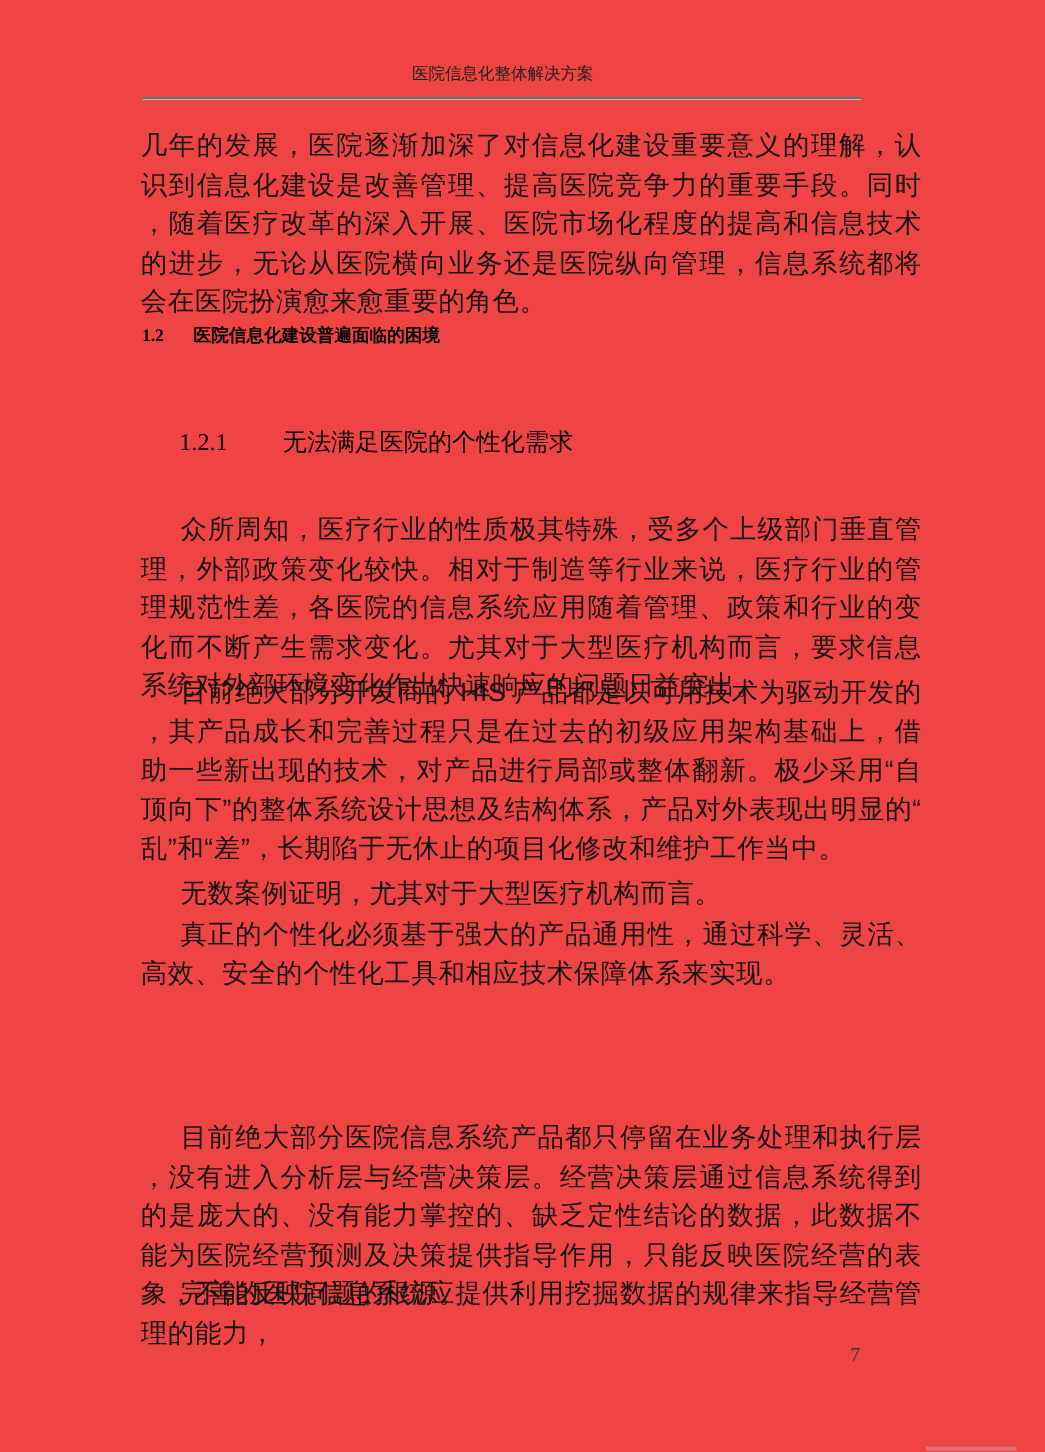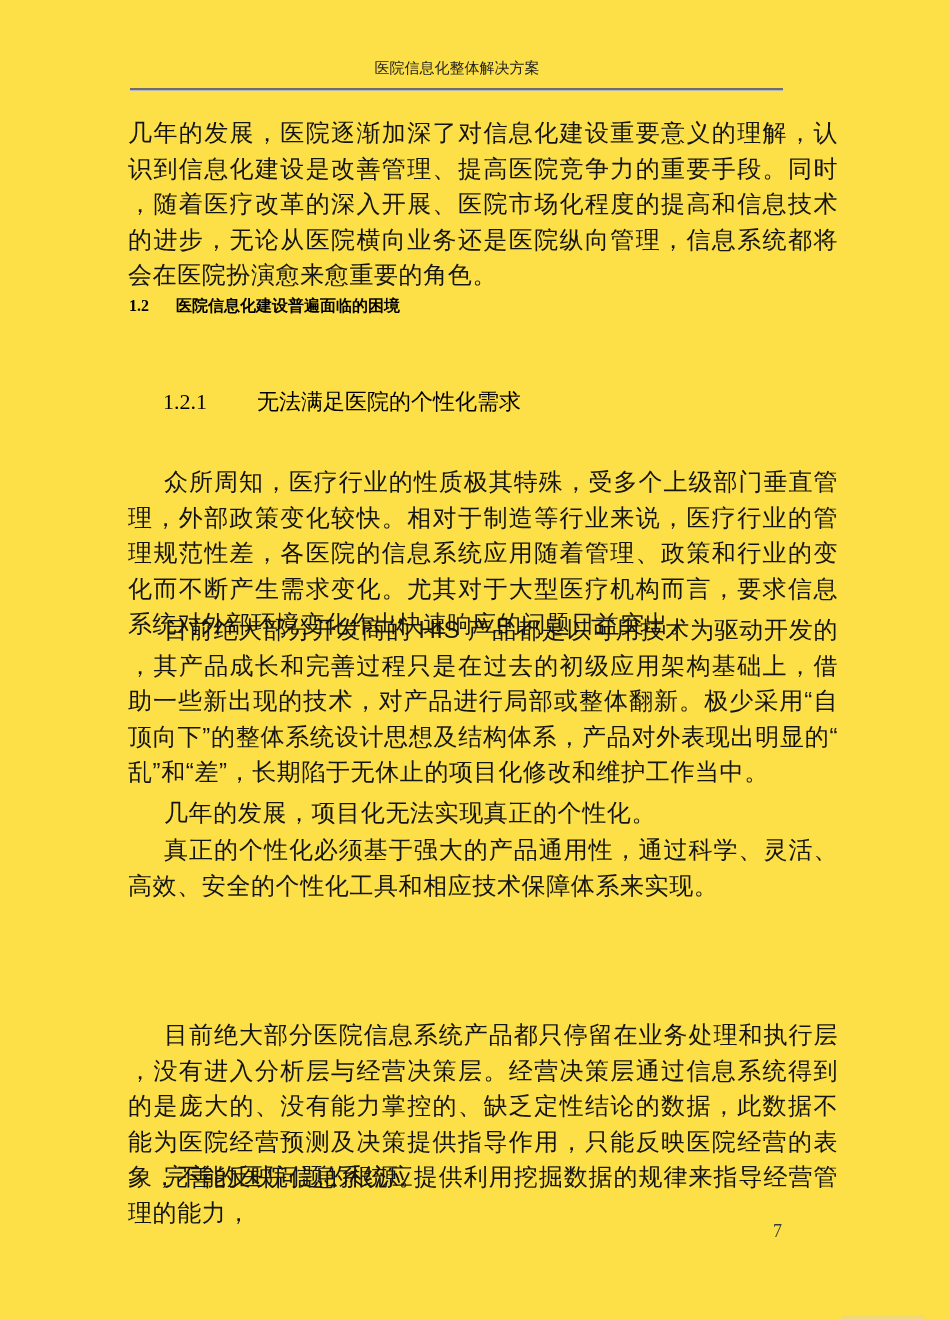--- a/index.html
+++ b/index.html
@@ -1,21 +1,21 @@
 <!DOCTYPE html>
 <html><head>
 <meta charset="utf-8">
 <style>
   * { margin: 0; padding: 0; box-sizing: border-box; }
   html, body { background: #ffffff; }
   .page {
     position: relative;
     width: 950px;
     height: 1320px;
-    background: #fde047;
+    background: #ef4444;
     font-family: "Liberation Sans", sans-serif;
     color: #151515;
     overflow: hidden;
   }
   .header-title {
     position: absolute;
     left: 131px;
     top: 56px;
     width: 652px;
     text-align: center;
@@ -116,21 +116,21 @@
   </h2>
 
   <h3 class="sec-h3" id="h3a">
     <span class="hnum">1.2.1</span><span>无法满足医院的个性化需求</span>
   </h3>
 
   <div class="body-text indent" id="p3">目前绝大部分开发商的 HIS 产品都是以可用技术为驱动开发的，其产品成长和完善过程只是在过去的初级应用架构基础上，借助一些新出现的技术，对产品进行局部或整体翻新。极少采用“自顶向下”的整体系统设计思想及结构体系，产品对外表现出明显的“乱”和“差”，长期陷于无休止的项目化修改和维护工作当中。</div>
 
   <div class="body-text indent" id="p2">众所周知，医疗行业的性质极其特殊，受多个上级部门垂直管理，外部政策变化较快。相对于制造等行业来说，医疗行业的管理规范性差，各医院的信息系统应用随着管理、政策和行业的变化而不断产生需求变化。尤其对于大型医疗机构而言，要求信息系统对外部环境变化作出快速响应的问题日益突出。</div>
 
-  <div class="body-text indent" id="p4">几年的发展，项目化无法实现真正的个性化。</div>
+  <div class="body-text indent" id="p4">无数案例证明，尤其对于大型医疗机构而言。</div>
 
   <div class="body-text indent" id="p5">真正的个性化必须基于强大的产品通用性，通过科学、灵活、高效、安全的个性化工具和相应技术保障体系来实现。</div>
 
 
   <div class="body-text indent" id="p6">目前绝大部分医院信息系统产品都只停留在业务处理和执行层，没有进入分析层与经营决策层。经营决策层通过信息系统得到的是庞大的、没有能力掌控的、缺乏定性结论的数据，此数据不能为医院经营预测及决策提供指导作用，只能反映医院经营的表象，不能反映问题的根源。</div>
 
   <div class="body-text indent" id="p7">完善的医院信息系统应提供利用挖掘数据的规律来指导经营管理的能力，</div>
 
   <div class="page-number">7</div>
 

